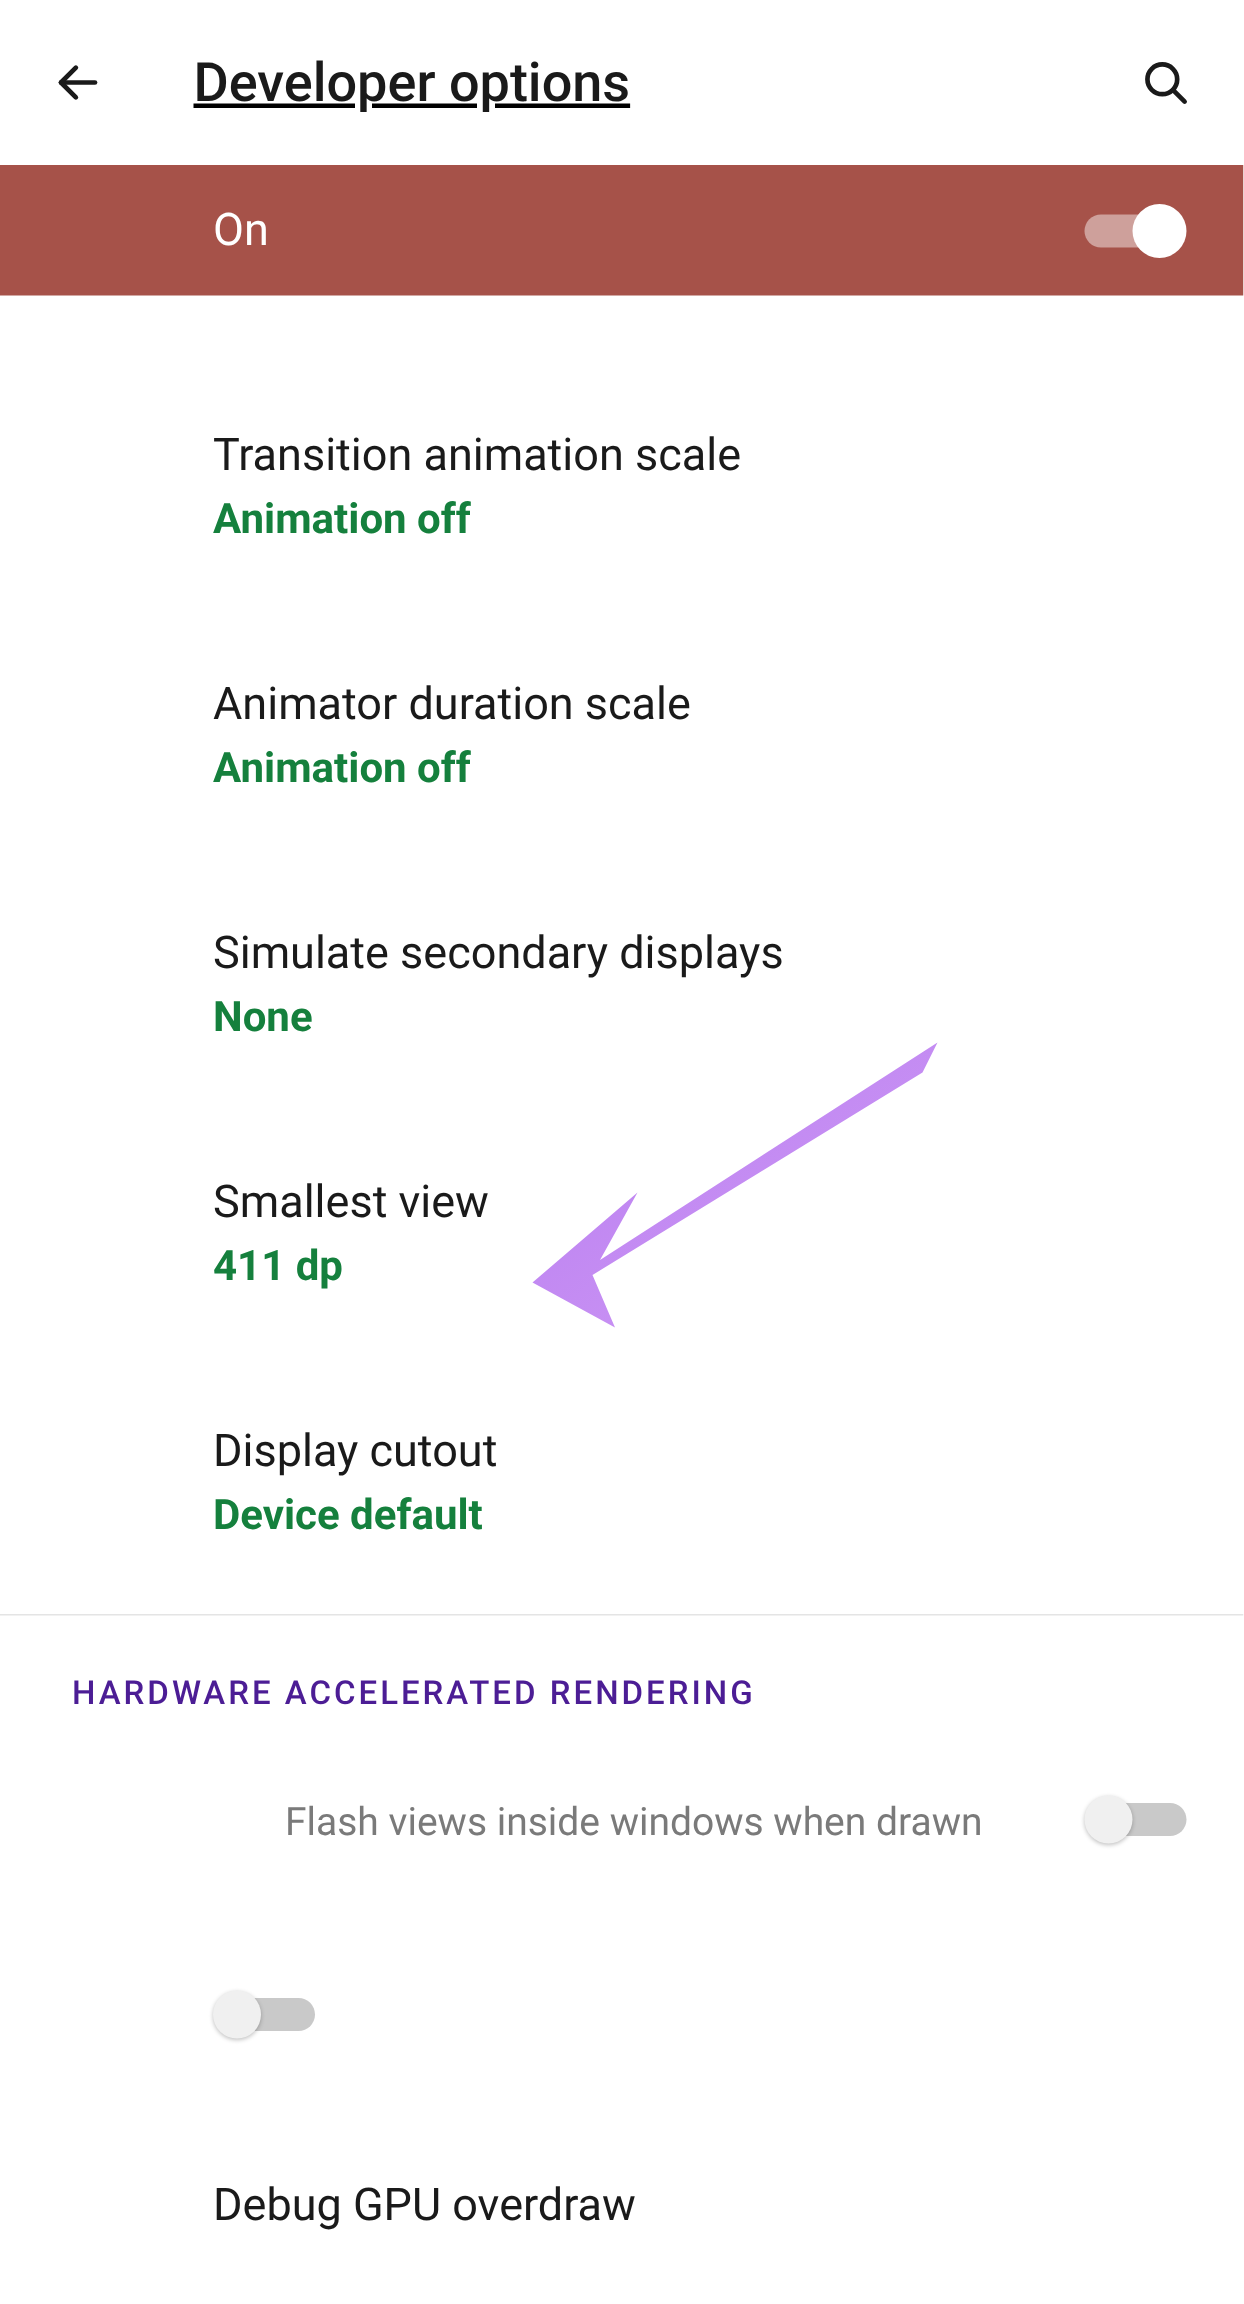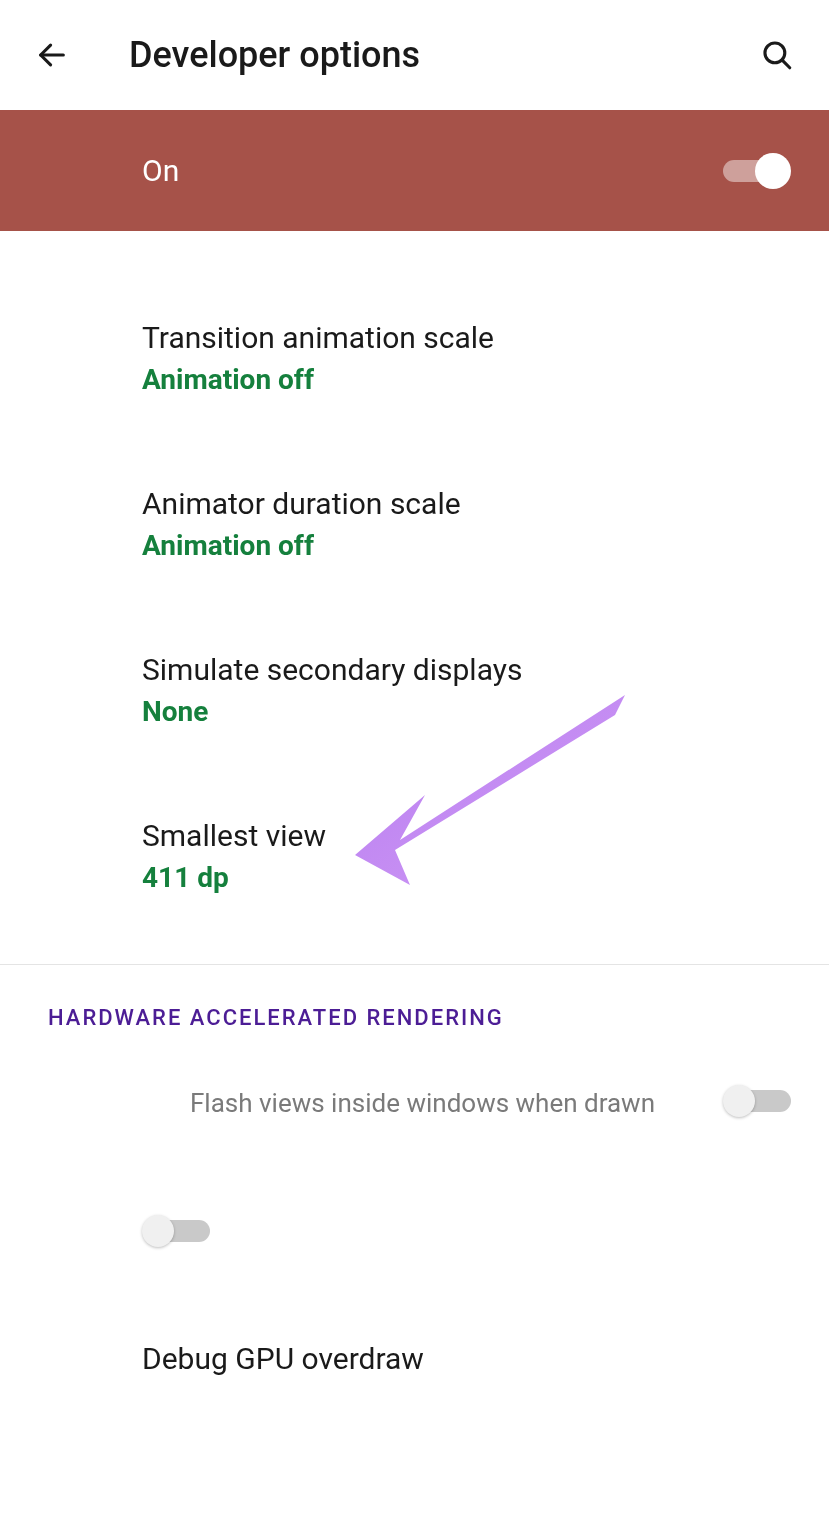--- a/index.html
+++ b/index.html
@@ -14,20 +14,21 @@
       background: #ffffff;
       position: relative;
       overflow: hidden;
     }
     .header {
       display: flex;
       align-items: center;
       height: 110px;
       padding: 0 30px;
       background: #ffffff;
+      text-decoration: underline;
     }
     .back-btn {
       width: 44px;
       height: 44px;
       display: flex;
       align-items: center;
       justify-content: center;
       cursor: pointer;
     }
     .header-title {
@@ -40,21 +41,21 @@
     .search-btn {
       width: 44px;
       height: 44px;
       display: flex;
       align-items: center;
       justify-content: center;
       cursor: pointer;
     }
     .master-toggle {
       background: #a65249;
-      height: 121px;
+      height: 87px;
       display: flex;
       align-items: center;
       padding: 0 38px 0 142px;
     }
     .master-toggle-label {
       color: #ffffff;
       font-size: 30px;
       font-weight: 400;
       flex: 1;
     }
@@ -210,20 +211,24 @@
   <div class="setting-item">
     <div class="setting-title">Simulate secondary displays</div>
     <div class="setting-value">None</div>
   </div>
 
   <div class="setting-item">
     <div class="setting-title">Smallest view</div>
     <div class="setting-value">411 dp</div>
   </div>
 
+  <div class="setting-item" style="margin-bottom:30px;">
+    <div class="setting-title">Display cutout</div>
+    <div class="setting-value">Device default</div>
+  </div>
 
 </div>
 
 <div class="divider"></div>
 
 <div class="section-header">HARDWARE ACCELERATED RENDERING</div>
 
 <div class="setting-item-switch">
   <div class="setting-text">
     <div class="setting-desc">Flash views inside windows when drawn</div>

